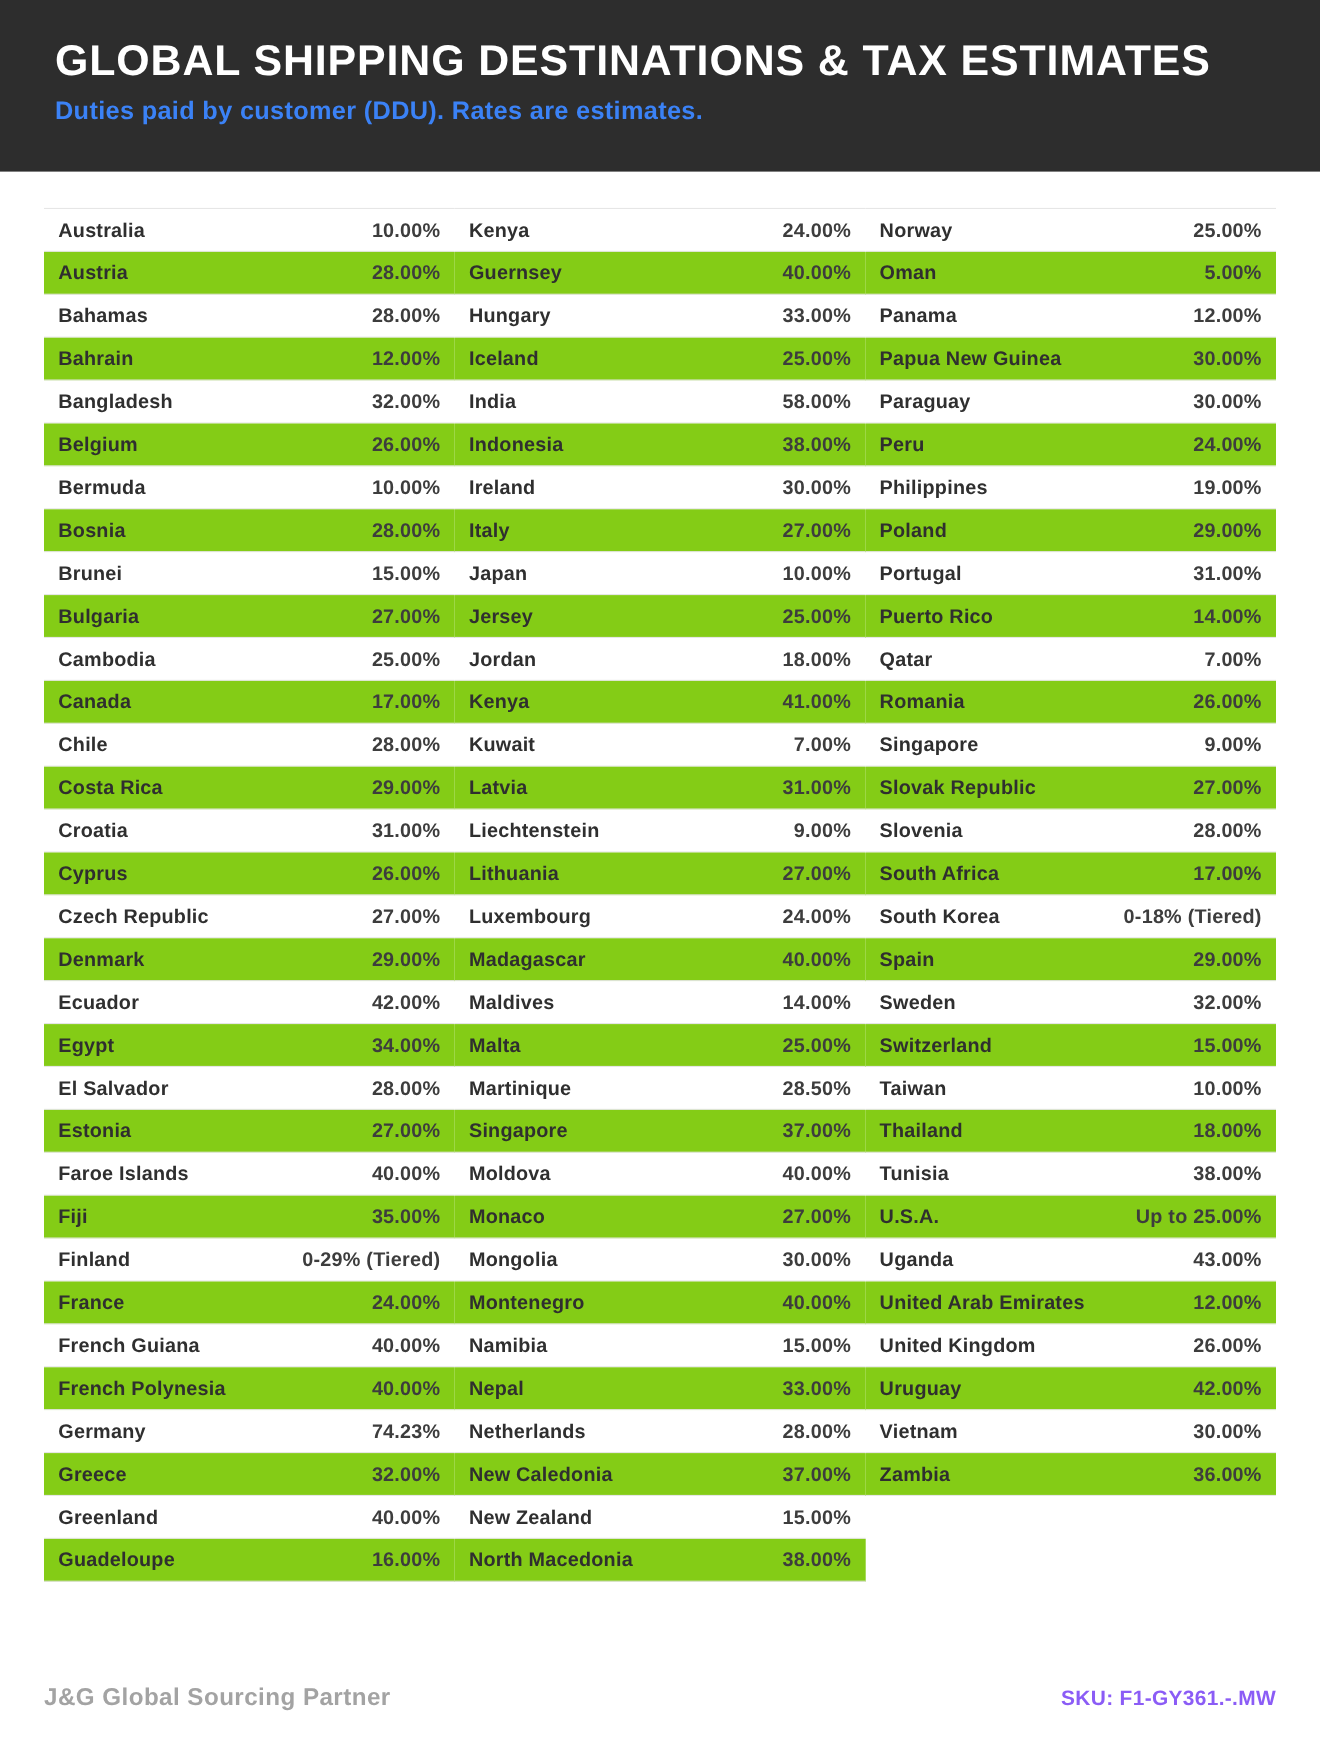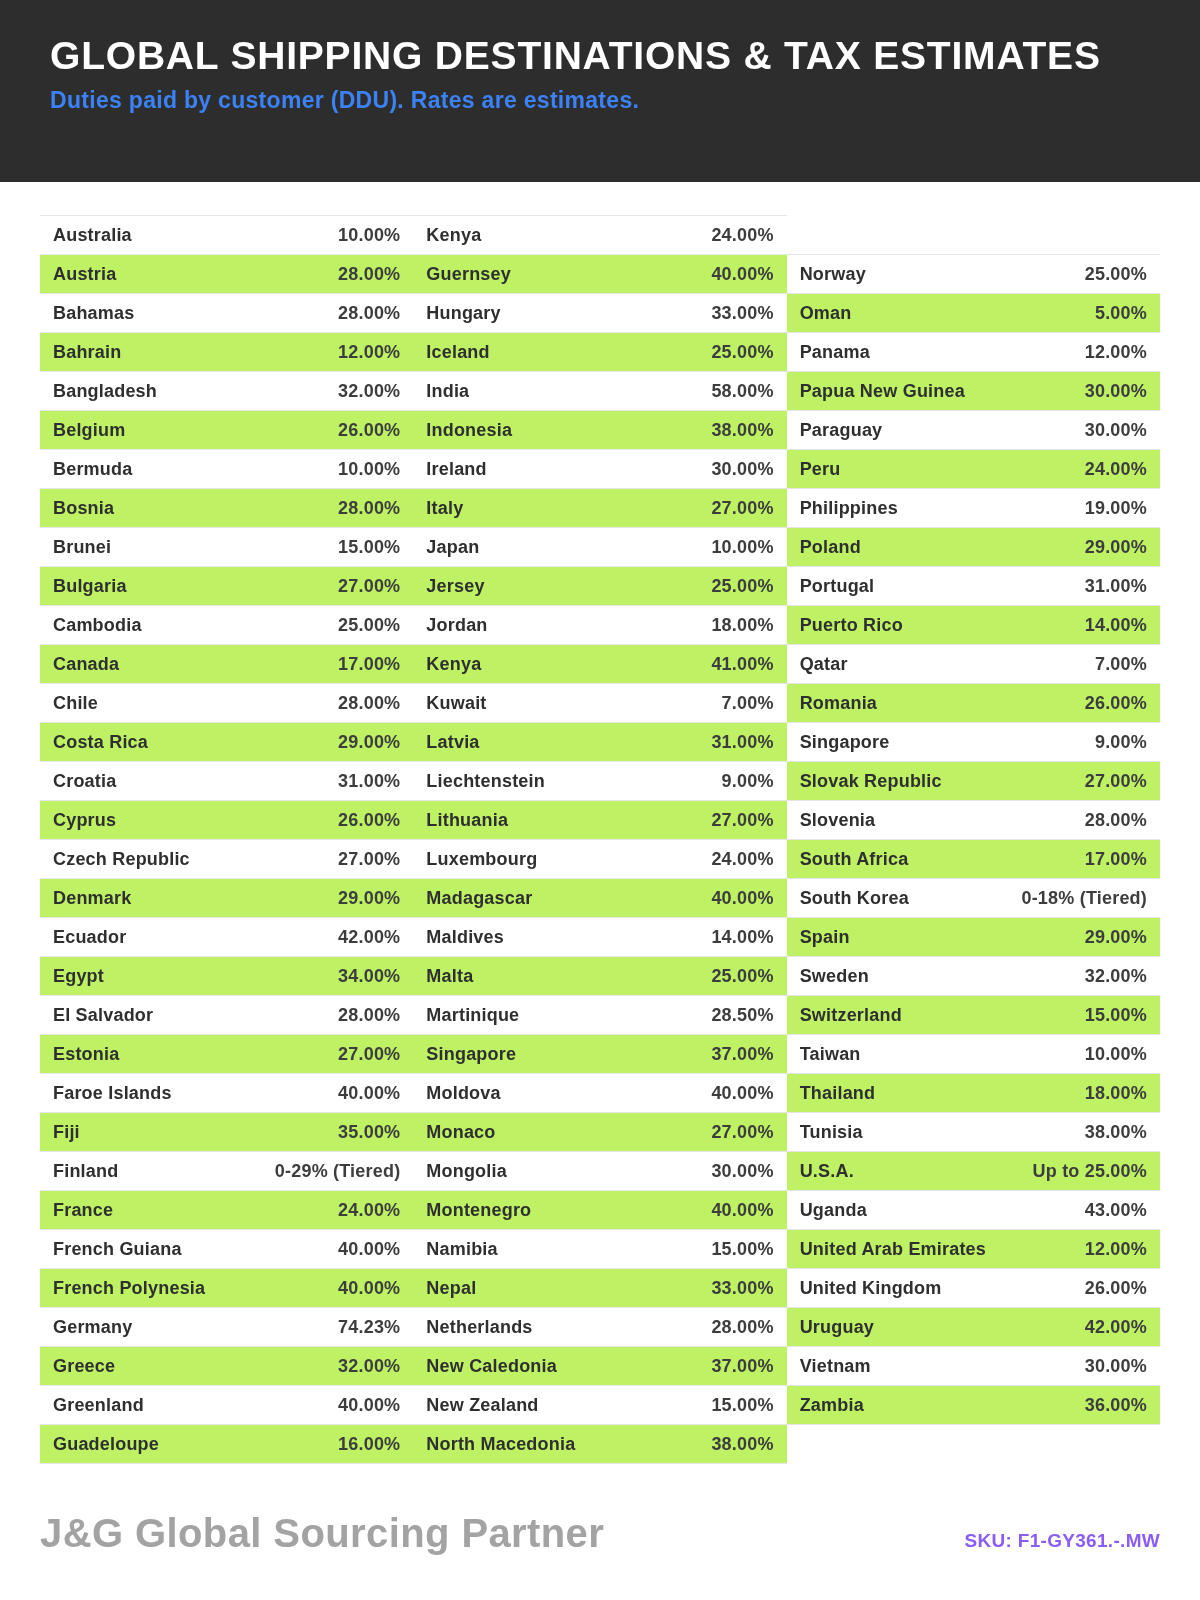--- a/index.html
+++ b/index.html
@@ -7,55 +7,55 @@
   body {
     background: #ffffff;
     font-family: "Liberation Sans", sans-serif;
     position: relative;
     overflow: hidden;
   }
   .header {
     background: #2d2d2d;
     color: #ffffff;
     padding: 34px 50px 28px 50px;
-    height: 182px;
+    height: 156px;
   }
   .header .title {
     font-size: 39px;
     font-weight: bold;
     letter-spacing: 0.8px;
     white-space: nowrap;
   }
   .header .subtitle {
     font-size: 23px;
     font-weight: bold;
     color: #3b82f6;
     margin-top: 9px;
     letter-spacing: 0.3px;
   }
   .table-area {
     display: flex;
     margin: 33px 40px 0 40px;
-    align-items: center;
+    align-items: flex-start;
   }
   .rate-column {
     flex: 1;
     border-top: 1px solid #e6e6e6;
   }
   .row {
     display: flex;
     justify-content: space-between;
     align-items: center;
     height: 39px;
     padding: 0 13px;
     border-bottom: 1px solid #e6e6e6;
     background: #ffffff;
   }
   .row.alt {
-    background: #bef264;
+    background: #84cc16;
   }
   .country {
     font-size: 18px;
     font-weight: bold;
     color: #2f2f2f;
     letter-spacing: 0.2px;
     white-space: nowrap;
   }
   .rate {
     font-size: 18px;
@@ -67,21 +67,21 @@
   .footer {
     position: absolute;
     left: 40px;
     right: 40px;
     bottom: 44px;
     display: flex;
     justify-content: space-between;
     align-items: baseline;
   }
   .brand {
-    font-size: 40px;
+    font-size: 22px;
     font-weight: bold;
     color: #a3a3a3;
     letter-spacing: 0.4px;
   }
   .sku {
     font-size: 19px;
     font-weight: bold;
     color: #8b5cf6;
     letter-spacing: 0.3px;
   }

